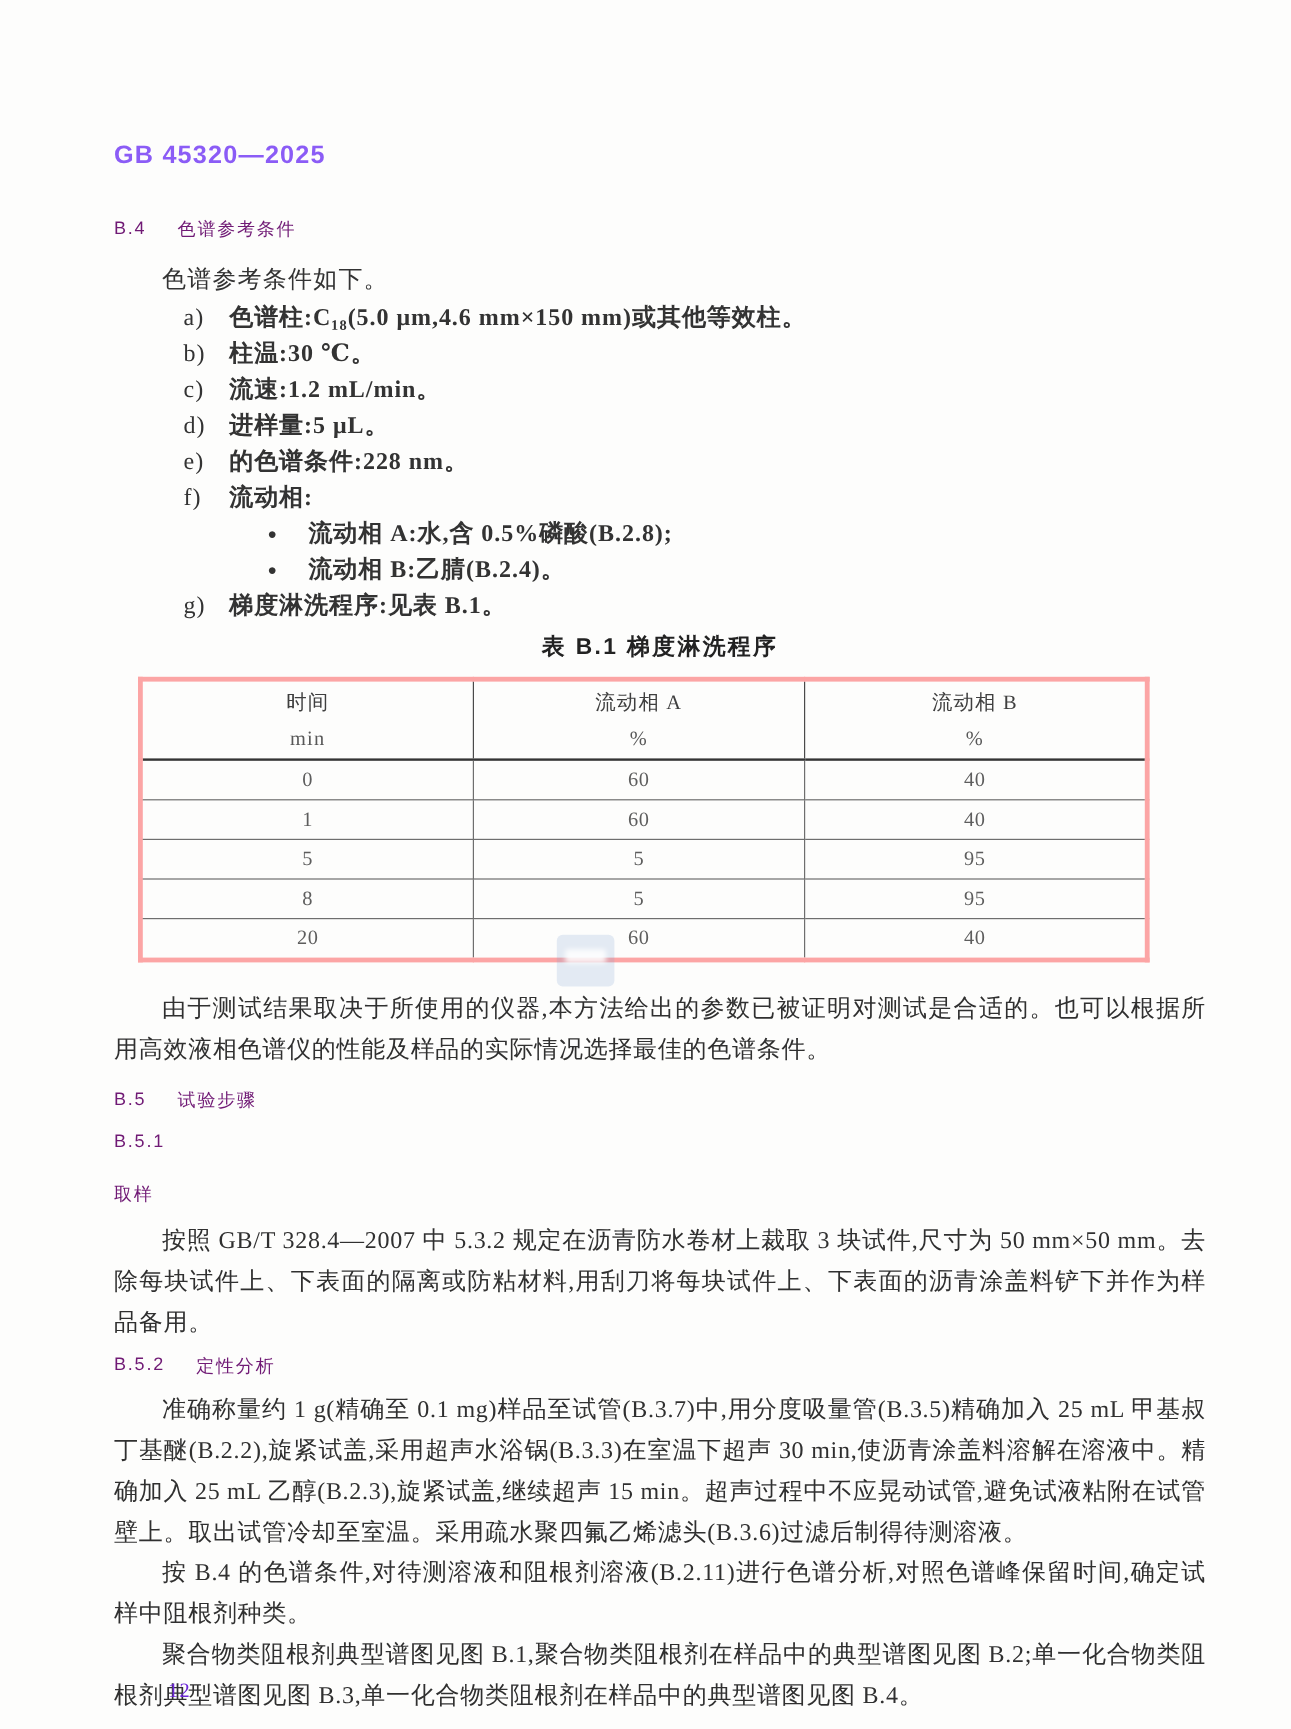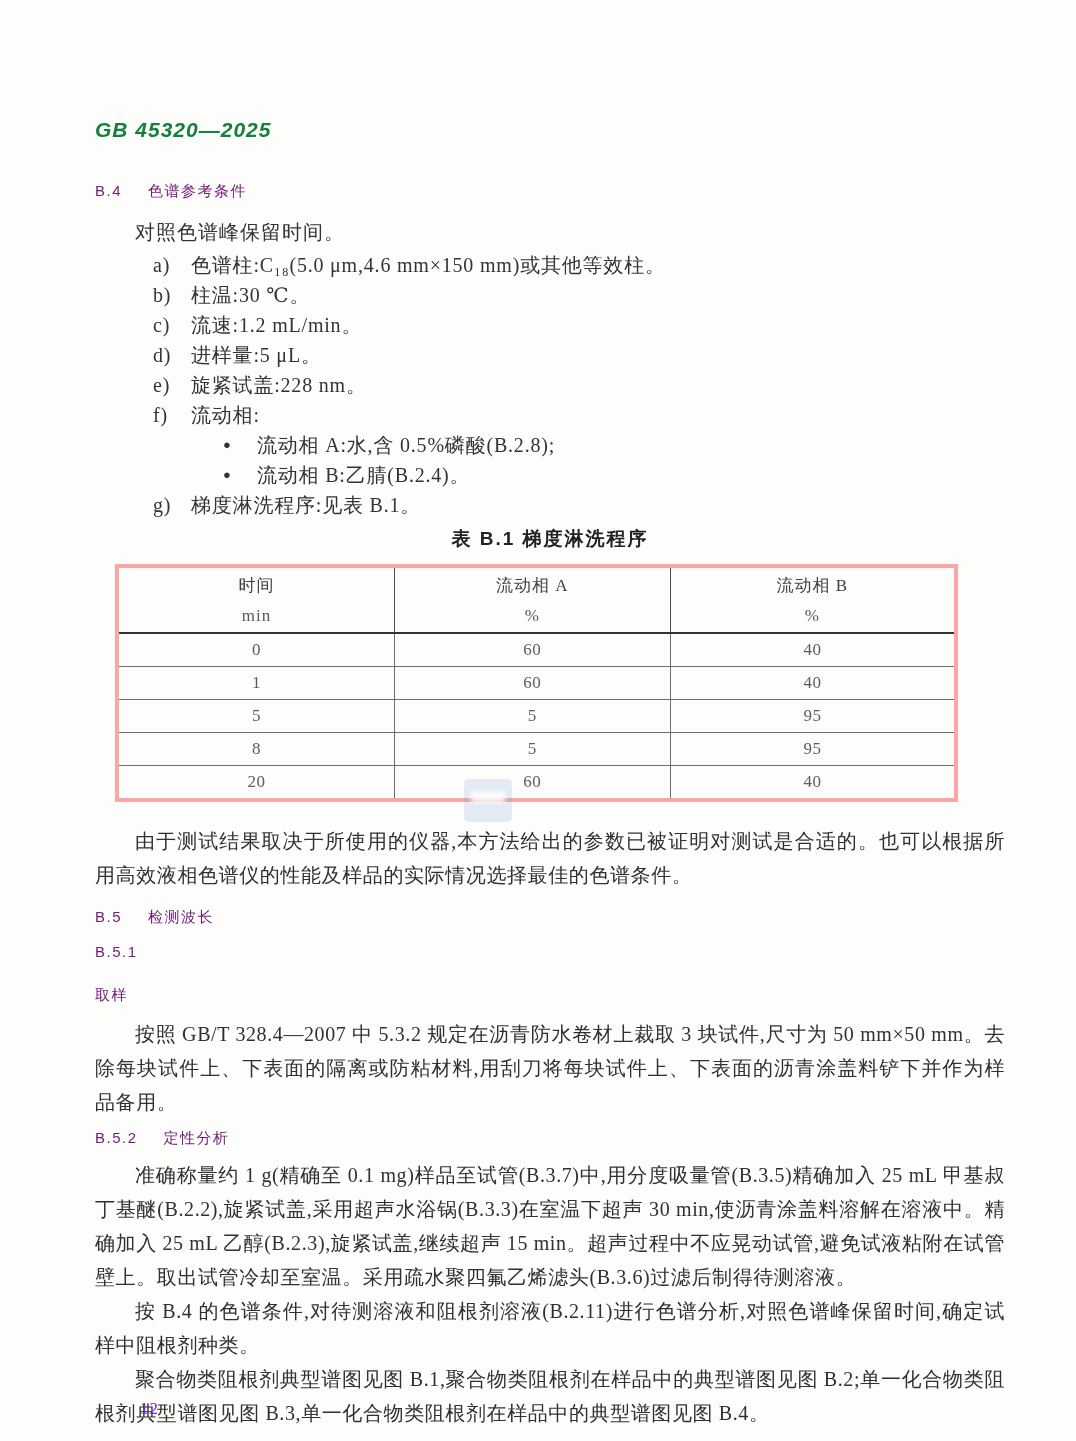--- a/index.html
+++ b/index.html
@@ -9,38 +9,38 @@
     margin:0 auto;
     background:#fdfdfc;
     box-sizing:border-box;
     padding:118px 71px 0 95px;
     overflow:hidden;
     color:#2e2e2e;
     font-family:"Liberation Serif","DejaVu Serif",serif;
   }
   .doc-number{
     font-family:"Liberation Sans","DejaVu Sans",sans-serif;
-    font-weight:bold;font-size:21px;letter-spacing:1px;color:#15803d;font-style:italic;
+    font-weight:bold;font-size:21px;letter-spacing:1px;color:#8b5cf6;
   }
   .heading{
     font-family:"Liberation Sans","DejaVu Sans",sans-serif;
     font-weight:normal;font-size:15px;letter-spacing:1.5px;color:#701a75;
     display:flex;gap:26px;
   }
   .h-b4{margin-top:40px;}
   .h-b5{margin-top:16px;}
   .h-b51{margin-top:16px;flex-direction:column;}
   .h-b52{margin-top:10px;}
   .intro{
     margin-top:18px;font-size:20px;letter-spacing:1px;text-indent:2em;color:#333;
   }
   .cond-list{margin-top:8px;font-size:20px;letter-spacing:0.8px;}
   .cond-item{display:flex;margin-bottom:8px;line-height:22px;color:#333;}
   .cond-item .marker{width:38px;margin-left:58px;flex:0 0 auto;}
-  .cond-item .txt{flex:1;}
+  .cond-item .txt{flex:1;font-weight:bold;}
   .bullet-item .marker{margin-left:128px;width:34px;font-size:13px;line-height:22px;}
   .table-caption{
     margin-top:10px;text-align:center;
     font-family:"Liberation Sans","DejaVu Sans",sans-serif;
     font-weight:bold;font-size:19px;letter-spacing:2px;color:#222;
   }
   .tbl-wrap{margin-top:12px;margin-left:20px;width:843px;}
   table.grad{
     width:100%;border-collapse:collapse;table-layout:fixed;
     border:4px solid #fca5a5;
@@ -83,42 +83,42 @@
 
 <div class="page">
 
   <div class="doc-number">GB 45320—2025</div>
 
   <div class="heading h-b4">
     <span>B.4</span>
     <span>色谱参考条件</span>
   </div>
 
-  <div class="intro">对照色谱峰保留时间。</div>
+  <div class="intro">色谱参考条件如下。</div>
 
   <div class="cond-list">
     <div class="cond-item">
       <span class="marker">a)</span>
       <span class="txt">色谱柱:C₁₈(5.0 μm,4.6 mm×150 mm)或其他等效柱。</span>
     </div>
     <div class="cond-item">
       <span class="marker">b)</span>
       <span class="txt">柱温:30 ℃。</span>
     </div>
     <div class="cond-item">
       <span class="marker">c)</span>
       <span class="txt">流速:1.2 mL/min。</span>
     </div>
     <div class="cond-item">
       <span class="marker">d)</span>
       <span class="txt">进样量:5 μL。</span>
     </div>
     <div class="cond-item">
       <span class="marker">e)</span>
-      <span class="txt">旋紧试盖:228 nm。</span>
+      <span class="txt">的色谱条件:228 nm。</span>
     </div>
     <div class="cond-item">
       <span class="marker">f)</span>
       <span class="txt">流动相:</span>
     </div>
     <div class="cond-item bullet-item">
       <span class="marker">●</span>
       <span class="txt">流动相 A:水,含 0.5%磷酸(B.2.8);</span>
     </div>
     <div class="cond-item bullet-item">
@@ -178,21 +178,21 @@
           <td>40</td>
         </tr>
       </tbody>
     </table>
   </div>
 
   <div class="para p-after-table">由于测试结果取决于所使用的仪器,本方法给出的参数已被证明对测试是合适的。也可以根据所用高效液相色谱仪的性能及样品的实际情况选择最佳的色谱条件。</div>
 
   <div class="heading h-b5">
     <span>B.5</span>
-    <span>检测波长</span>
+    <span>试验步骤</span>
   </div>
 
   <div class="heading h-b51">
     <span>B.5.1</span>
     <span>取样</span>
   </div>
 
   <div class="para p-b51">按照 GB/T 328.4—2007 中 5.3.2 规定在沥青防水卷材上裁取 3 块试件,尺寸为 50 mm×50 mm。去除每块试件上、下表面的隔离或防粘材料,用刮刀将每块试件上、下表面的沥青涂盖料铲下并作为样品备用。</div>
 
   <div class="heading h-b52">

